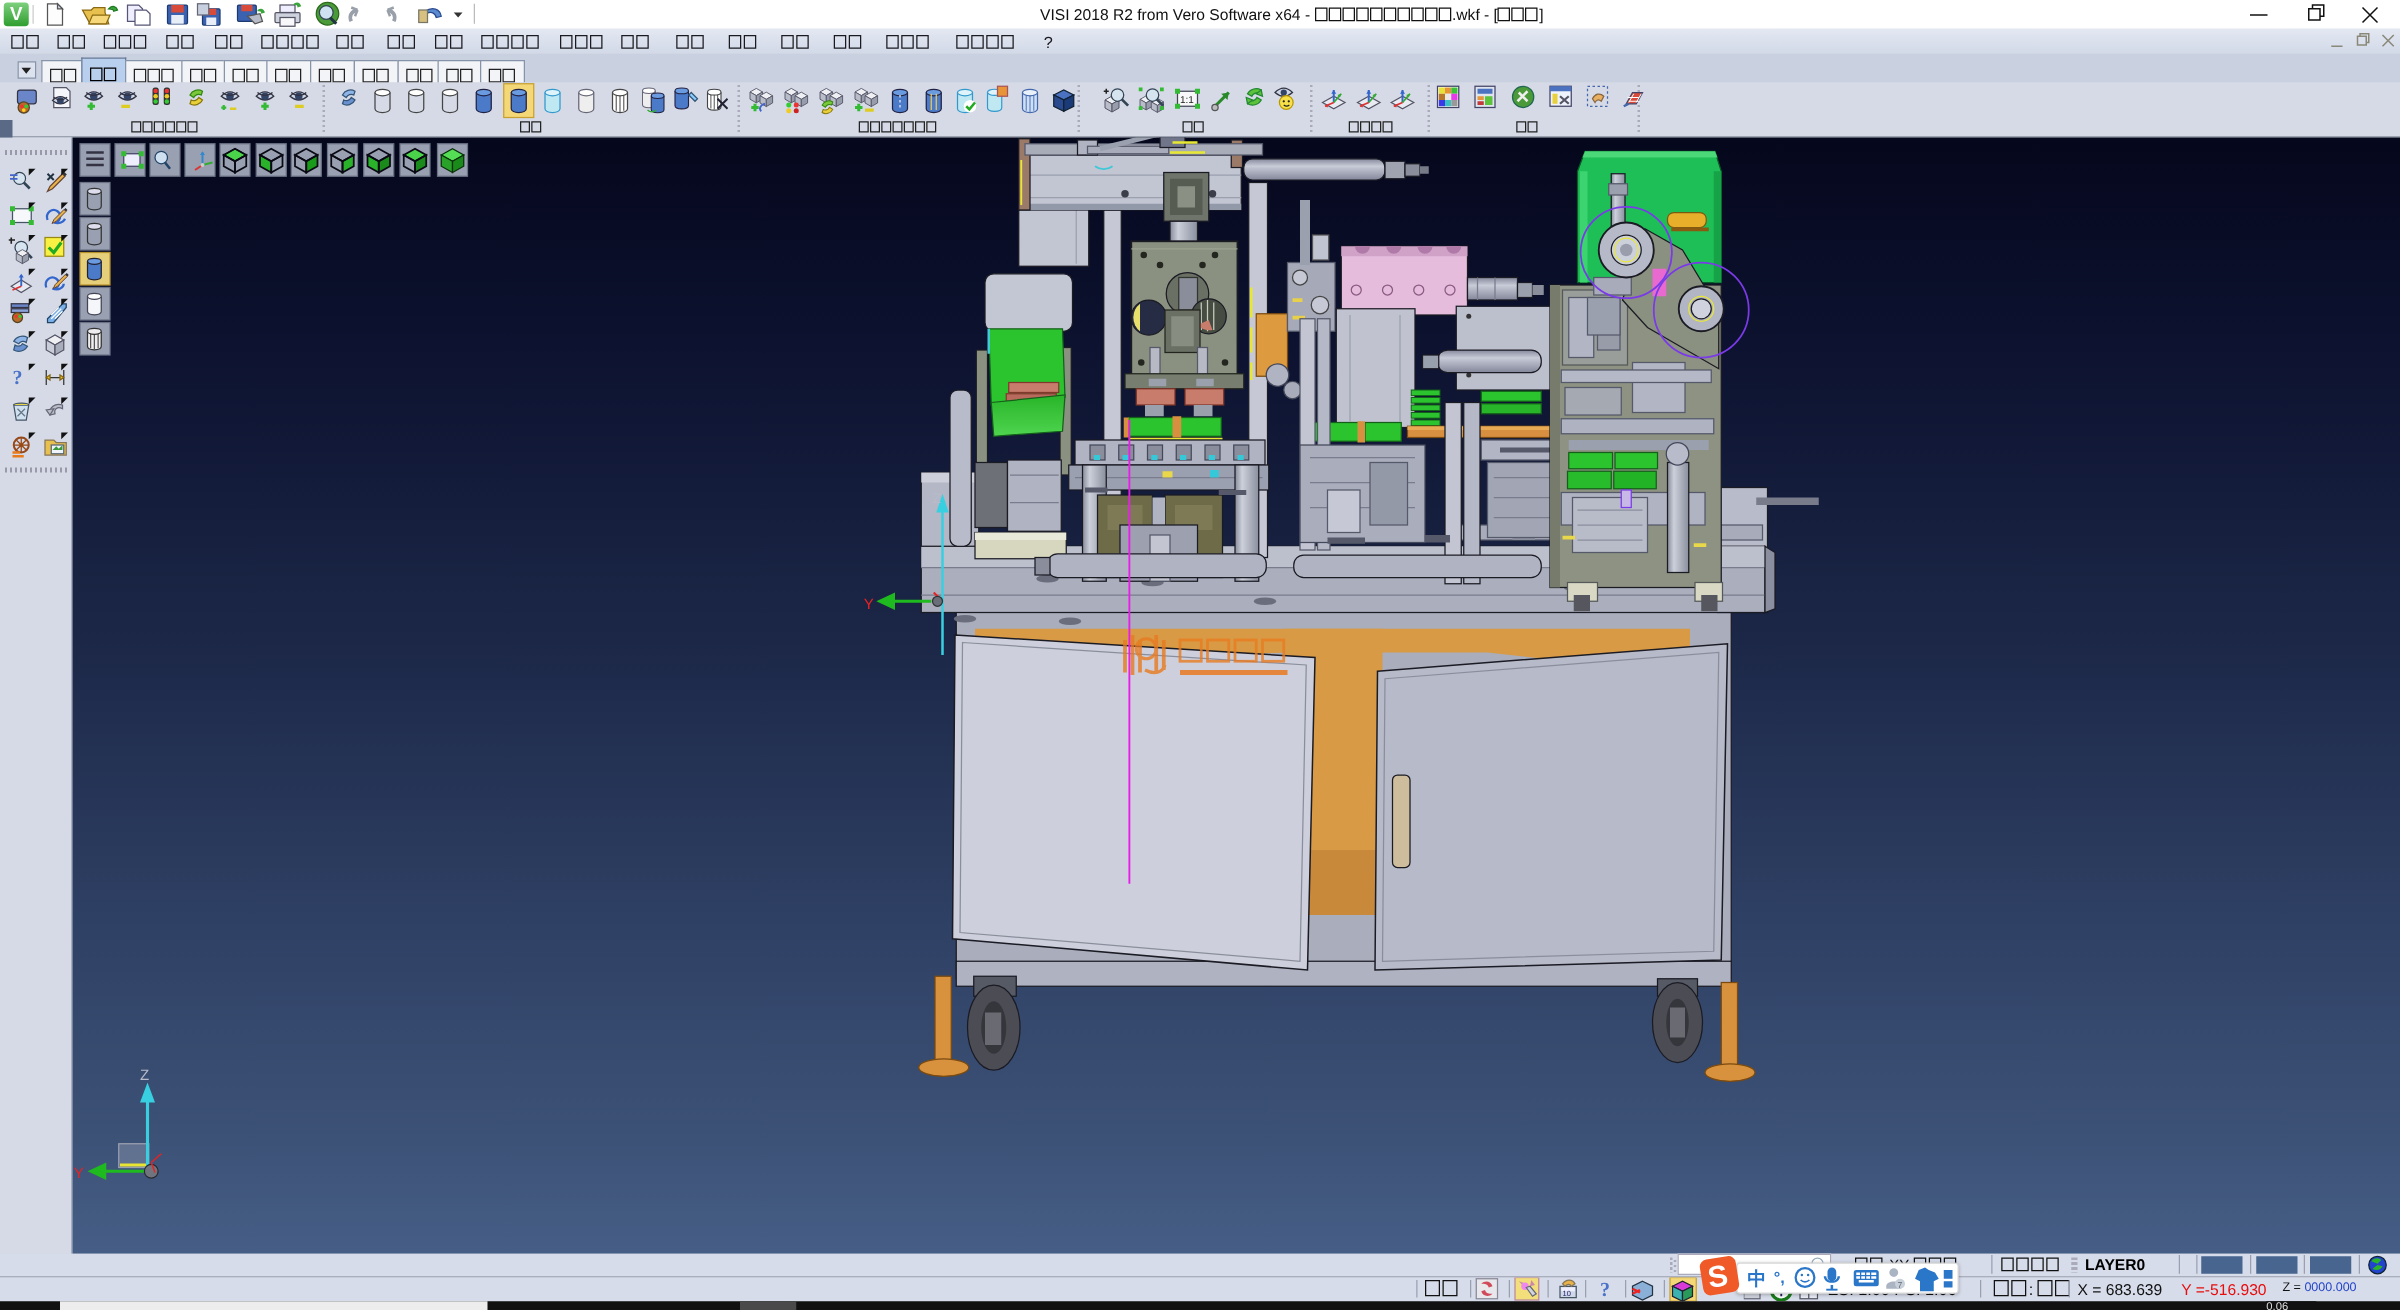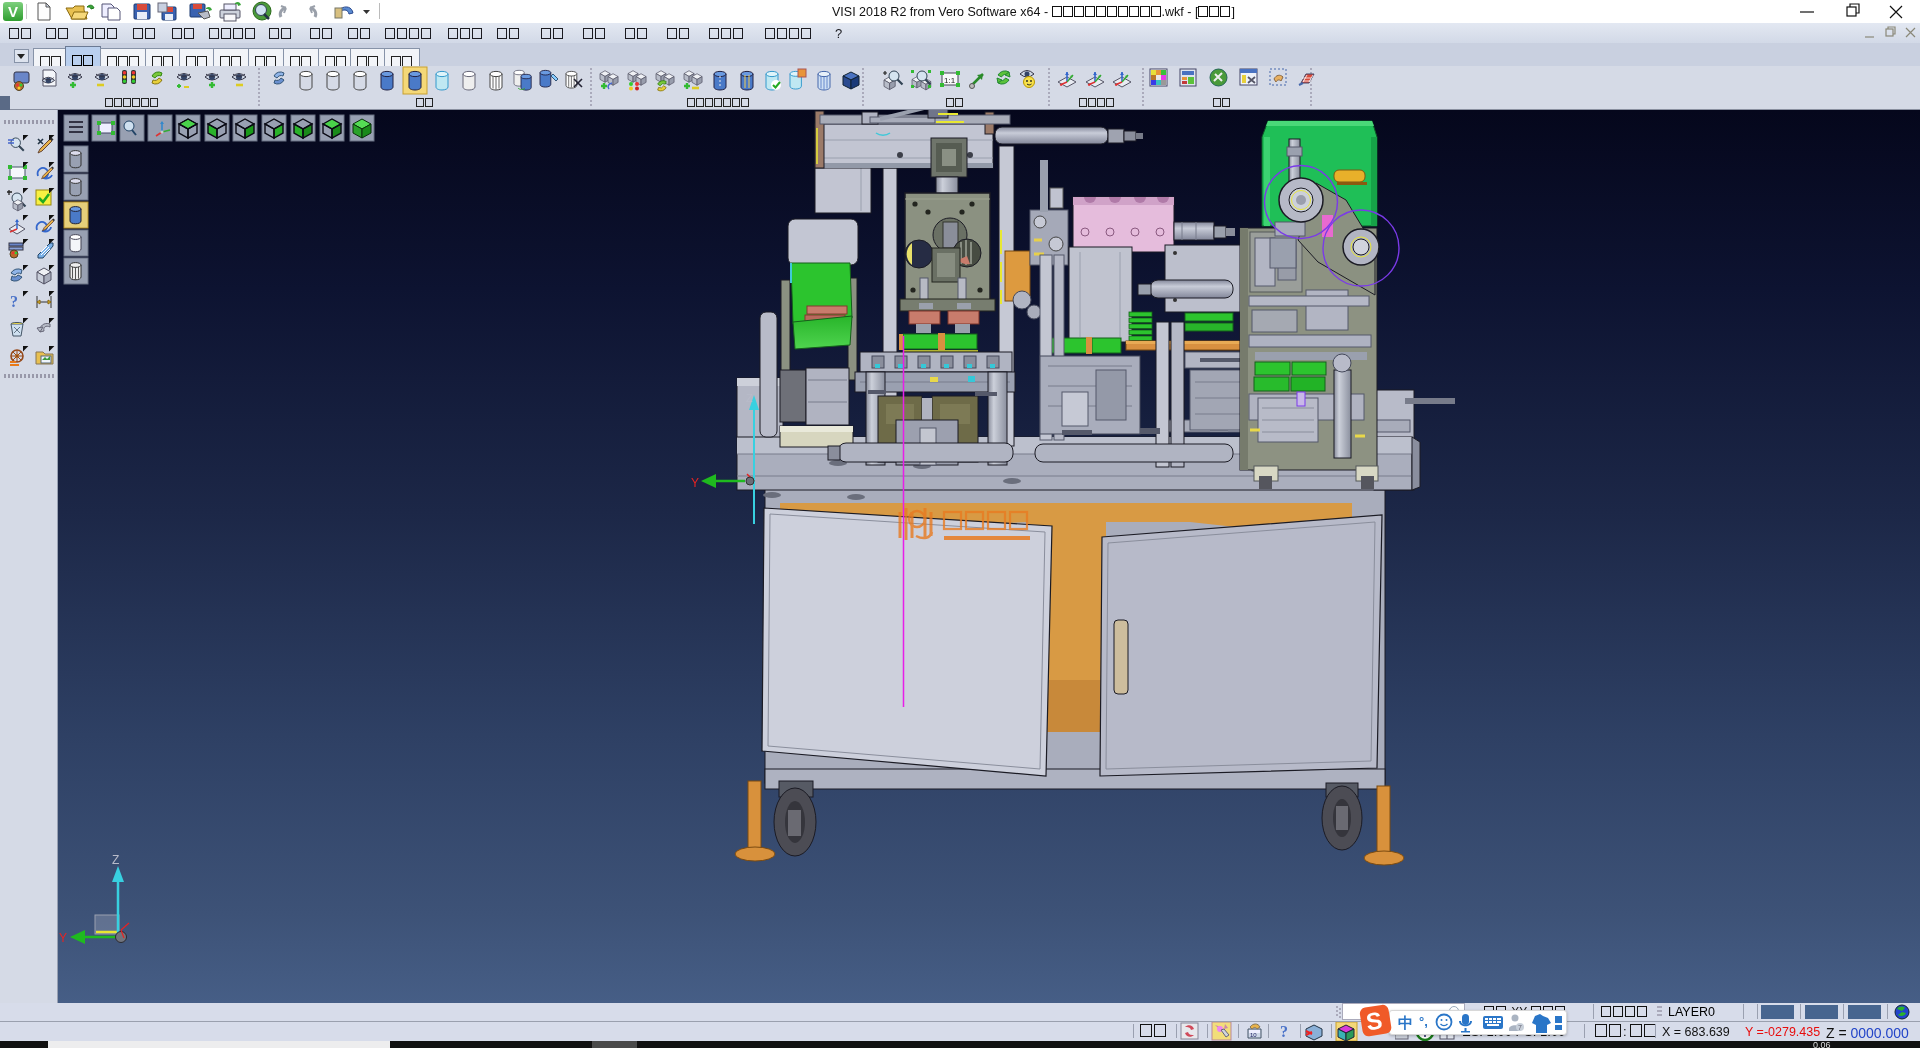--- a/index.html
+++ b/index.html
@@ -953,21 +953,21 @@
 <div class="abs" style="left:1336px;top:1006px;width:5px;height:12px;background-image:repeating-linear-gradient(to bottom,#aab 0 2px,transparent 2px 4px),repeating-linear-gradient(to bottom,#aab 0 2px,transparent 2px 4px);background-size:2px 100%,2px 100%;background-position:0 0,3px 2px;background-repeat:no-repeat"></div>
 <div class="abs" style="left:1342px;top:1003px;width:123px;height:17px;background:#fff;border:1px solid #aab"></div>
 <svg class="abs" style="left:1448px;top:1005px" width="14" height="14">
       <circle cx="6" cy="6" r="4.5" fill="none" stroke="#9ab"></circle>
       <path d="M9 9l4 4" stroke="#9ab" stroke-width="1.5"></path>
     </svg>
 <div class="abs" style="left:1484px;top:1005px;color:#111;font-size:12px;white-space:nowrap"><i class="tf" style="width:10px;height:11px;margin-right:2px;vertical-align:-1px"></i><i class="tf" style="width:10px;height:11px;margin-right:2px;vertical-align:-1px"></i>&nbsp;XY&nbsp;<i class="tf" style="width:10px;height:11px;margin-right:2px;vertical-align:-1px"></i><i class="tf" style="width:10px;height:11px;margin-right:2px;vertical-align:-1px"></i><i class="tf" style="width:10px;height:11px;margin-right:2px;vertical-align:-1px"></i></div>
 <div class="sep" style="left:1593px;top:1004px;height:15px"></div>
 <div class="abs" style="left:1601px;top:1005px;color:#111;font-size:12px"><i class="tf" style="width:10px;height:11px;margin-right:2px;vertical-align:-1px"></i><i class="tf" style="width:10px;height:11px;margin-right:2px;vertical-align:-1px"></i><i class="tf" style="width:10px;height:11px;margin-right:2px;vertical-align:-1px"></i><i class="tf" style="width:10px;height:11px;margin-right:2px;vertical-align:-1px"></i></div>
 <div class="abs" style="left:1657px;top:1006px;width:5px;height:12px;background-image:repeating-linear-gradient(to bottom,#aab 0 2px,transparent 2px 4px)"></div>
-<div class="abs" style="left:1668px;top:1005px;color:#000;font-size:12.5px;font-weight:normal">LAYER0</div>
+<div class="abs" style="left:1668px;top:1005px;color:#000;font-size:12.5px;font-weight:bold">LAYER0</div>
 <div class="sep" style="left:1743px;top:1004px;height:15px"></div>
 <div class="sep" style="left:1757px;top:1004px;height:15px"></div>
 <div class="abs" style="left:1761px;top:1005px;width:33px;height:14px;background:#47658f"></div>
 <div class="sep" style="left:1800px;top:1004px;height:15px"></div>
 <div class="abs" style="left:1805px;top:1005px;width:33px;height:14px;background:#47658f"></div>
 <div class="sep" style="left:1843px;top:1004px;height:15px"></div>
 <div class="abs" style="left:1848px;top:1005px;width:33px;height:14px;background:#47658f"></div>
 <div class="sep" style="left:1887px;top:1004px;height:15px"></div>
 <svg class="abs" style="left:1894px;top:1004px" width="16" height="16">
       <circle cx="8" cy="8" r="7" fill="#2244cc" stroke="#123"></circle>
@@ -1022,22 +1022,22 @@
       <circle cx="30" cy="9" r="8" fill="#fff" stroke="#1a7a1a" stroke-width="2.5"></circle>
       <path d="M30 4v10M25 9h10" stroke="#226" stroke-width="1.5"></path>
       <rect x="45" y="2" width="14" height="14" fill="#e8ecf4" stroke="#556"></rect>
       <path d="M52 2v14M45 9h14" stroke="#556"></path>
     </svg>
 <div class="abs" style="left:1462px;top:1024px;color:#111;font-size:13px;white-space:nowrap">ES: 1.00 PS: 1.00</div>
 <div class="sep" style="left:1584px;top:1024px;height:14px"></div>
 <div class="abs" style="left:1595px;top:1024px;color:#111;font-size:13px;white-space:nowrap"><i class="tf" style="width:12px;height:13px;margin-right:2px;vertical-align:-1px"></i><i class="tf" style="width:12px;height:13px;margin-right:2px;vertical-align:-1px"></i>: <i class="tf" style="width:12px;height:13px;margin-right:2px;vertical-align:-1px"></i><i class="tf" style="width:12px;height:13px;margin-right:2px;vertical-align:-1px"></i></div>
 <div class="sep" style="left:1655px;top:1024px;height:14px"></div>
 <div class="abs" style="left:1662px;top:1025px;font-size:12.5px;color:#111;white-space:nowrap">X = 683.639</div>
-<div class="abs" style="left:1745px;top:1025px;font-size:12.5px;color:#e80c0c;white-space:nowrap">Y =-0279.435</div>
-<div class="abs" style="left:1826px;top:1025px;font-size:14px;color:#111;white-space:nowrap">Z = <span style="color:#2244c8">0000.000</span></div>
+<div class="abs" style="left:1745px;top:1025px;font-size:12.5px;color:#e80c0c;white-space:nowrap">Y =-516.930</div>
+<div class="abs" style="left:1826px;top:1025px;font-size:10px;color:#111;white-space:nowrap">Z = <span style="color:#2244c8">0000.000</span></div>
 <div class="abs" style="left:1389px;top:1010px;width:178px;height:25px;background:#fff;border:1px solid #d8d8d8;border-radius:3px;box-shadow:0 1px 3px rgba(0,0,0,.25)"></div>
 <svg class="abs" style="left:1356px;top:1003px" width="40" height="36" viewBox="0 0 40 36">
 <g transform="rotate(-9 20 17)">
         <rect x="5" y="3" width="29" height="29" rx="6" fill="#f05a28"></rect>
         <text x="10" y="26" font-size="24" font-weight="bold" fill="#fff" font-family="Liberation Sans">S</text>
       </g>
 </svg>
 <svg class="abs" style="left:1398px;top:1012px" width="166" height="22" viewBox="0 0 166 22">
 <text x="0" y="16" font-size="15" font-weight="bold" fill="#2a76c8" font-family="Liberation Sans">中</text>
 <text x="21" y="14" font-size="13" font-weight="bold" fill="#2a76c8">°,</text>

